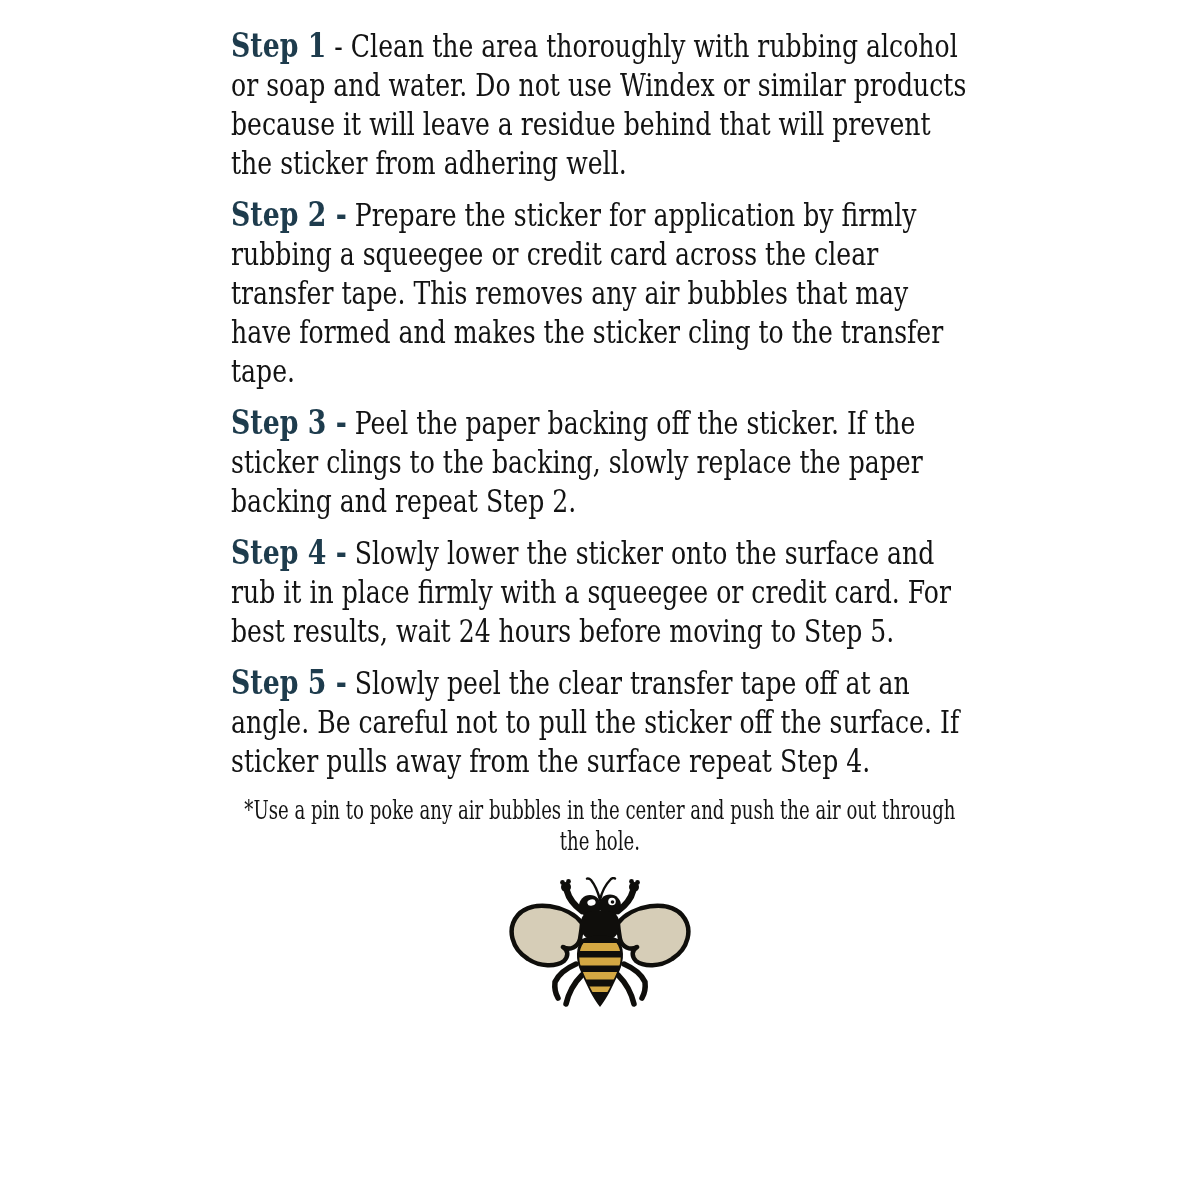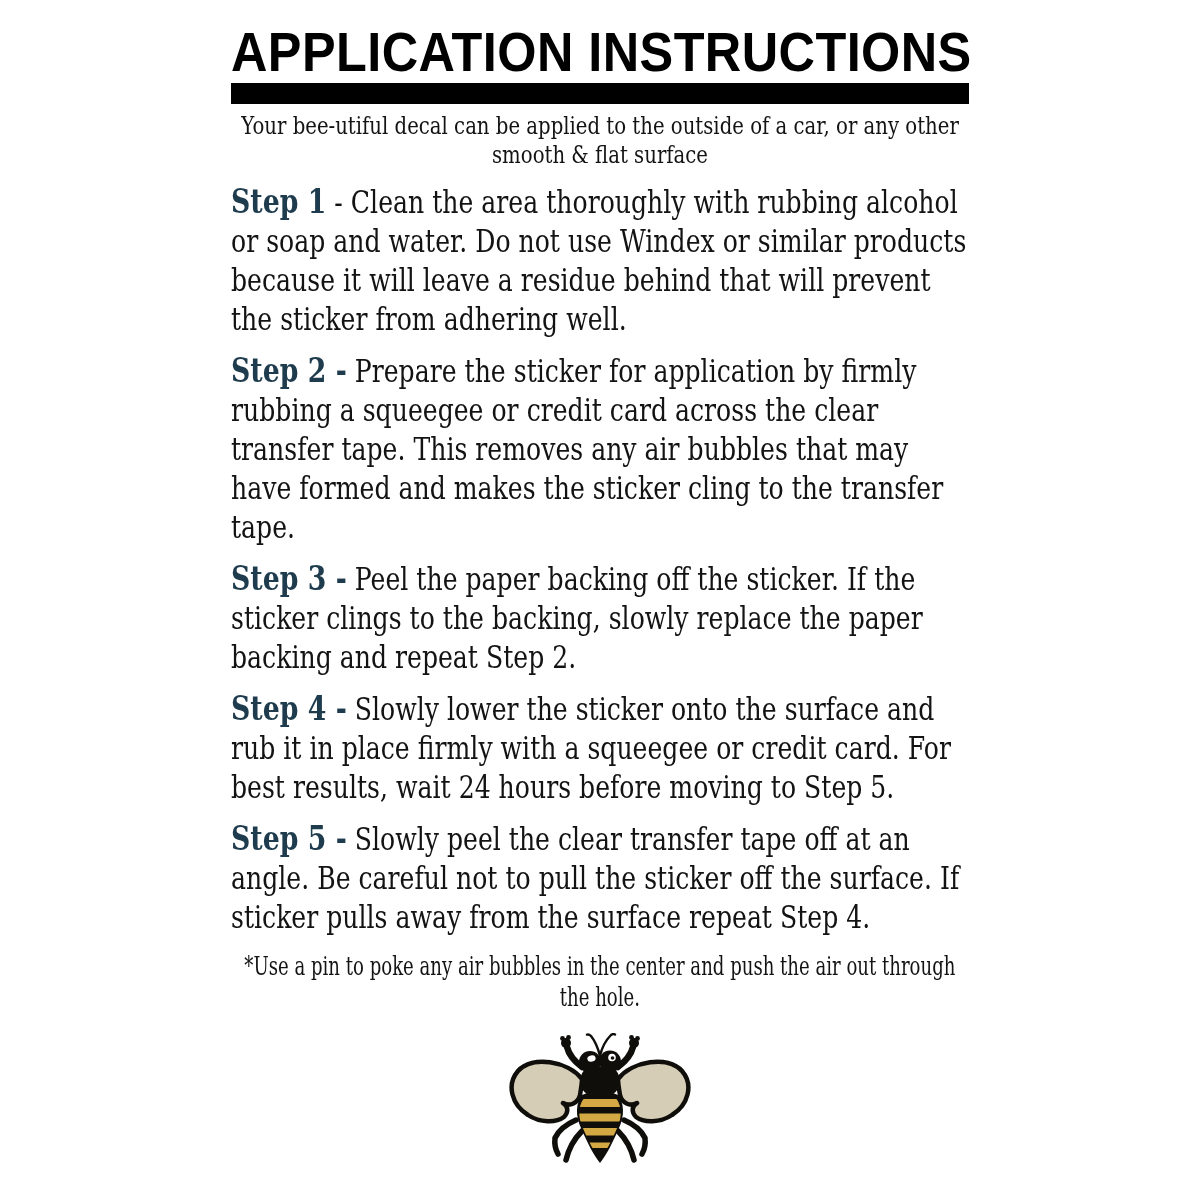--- a/index.html
+++ b/index.html
@@ -52,25 +52,20 @@
   .bee-wing{fill:var(--bee-wing);stroke:var(--bee-outline);stroke-width:4.5;stroke-linejoin:round;}
   .bee-stripe{fill:var(--bee-stripe);}
   .bee-stroke{stroke:var(--bee-outline);fill:none;stroke-linecap:round;}
   .bee-white{fill:#ffffff;}
 </style>
 </head>
 <body>
 
 <div class="col">
 
-  <header>
-    <h1 class="title">APPLICATION INSTRUCTIONS</h1>
-    <div class="bar"></div>
-    <p class="subtitle">Your bee-utiful decal can be applied to the outside of a car, or any other smooth &amp; flat surface</p>
-  </header>
 
   <main>
 
       <p class="step"><span class="step-label">Step 1</span><span class="step-body"> - Clean the area thoroughly with rubbing alcohol or soap and water. Do not use Windex or similar products because it will leave a residue behind that will prevent the sticker from adhering well.</span></p>
 
       <p class="step"><span class="step-label">Step 2 -</span><span class="step-body"> Prepare the sticker for application by firmly rubbing a squeegee or credit card across the clear transfer tape. This removes any air bubbles that may have formed and makes the sticker cling to the transfer tape.</span></p>
 
       <p class="step"><span class="step-label">Step 3 -</span><span class="step-body"> Peel the paper backing off the sticker. If the sticker clings to the backing, slowly replace the paper backing and repeat Step 2.</span></p>
 
       <p class="step"><span class="step-label">Step 4 -</span><span class="step-body"> Slowly lower the sticker onto the surface and rub it in place firmly with a squeegee or credit card. For best results, wait 24 hours before moving to Step 5.</span></p>

